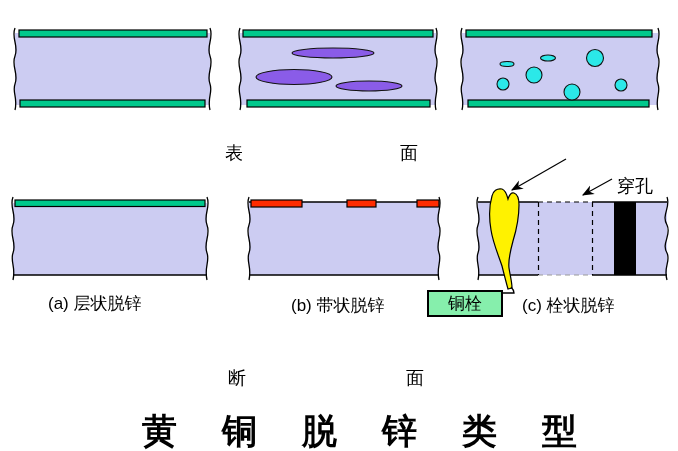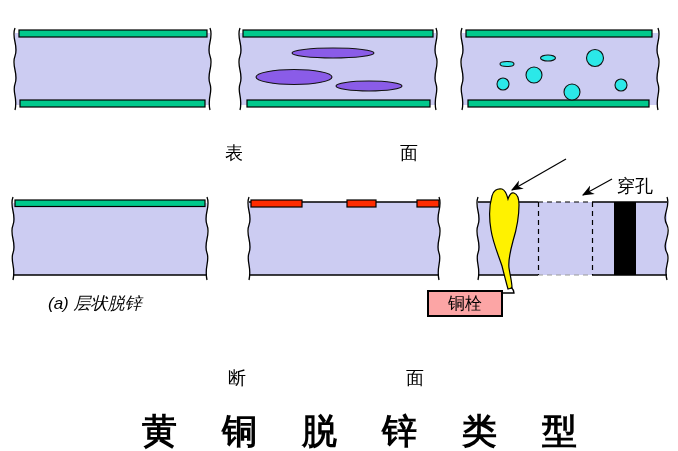--- a/index.html
+++ b/index.html
@@ -3,25 +3,25 @@
 <meta charset="utf-8">
 <style>
   html,body{margin:0;padding:0;background:#ffffff;}
   #stage{
     position:relative;width:678px;height:451px;background:#ffffff;overflow:hidden;
     font-family:"Liberation Sans","DejaVu Sans",sans-serif;color:#000;
   }
   #gfx{position:absolute;left:0;top:0;}
   .txt{position:absolute;white-space:nowrap;color:#000;}
   .rowlab{font-size:18px;}
-  .caption{font-size:17px;font-style:italic;}
+  .caption{font-size:17px;}
   .anno{font-size:18px;}
   .plugbox{
     position:absolute;left:427px;top:290px;width:72px;height:23px;
-    background:#fca5a5;border:2px solid #000;
+    background:#86efac;border:2px solid #000;
     display:flex;align-items:center;justify-content:center;
     font-size:17px;
   }
   .title{
     position:absolute;left:142px;top:408px;
     font-size:35px;font-weight:bold;letter-spacing:45px;
   }
 </style>
 </head>
 <body>
@@ -110,20 +110,22 @@
       <line x1="612" y1="179" x2="583" y2="195" stroke="#000" stroke-width="1.2" marker-end="url(#ah)"></line>
     </g>
   </svg>
 
   <span class="txt rowlab" style="left:225px;top:141px;">表</span>
   <span class="txt rowlab" style="left:400px;top:141px;">面</span>
 
   <span class="txt anno" style="left:617px;top:174px;">穿孔</span>
 
   <span class="txt caption" style="left:48px;top:292px;">(a) 层状脱锌</span>
+  <span class="txt caption" style="left:291px;top:294px;">(b) 带状脱锌</span>
+  <span class="txt caption" style="left:522px;top:294px;">(c) 栓状脱锌</span>
 
   <div class="plugbox">
     <span>铜栓</span>
   </div>
 
   <span class="txt rowlab" style="left:228px;top:366px;">断</span>
   <span class="txt rowlab" style="left:406px;top:366px;">面</span>
 
   <div class="title">黄铜脱锌类型</div>
 </div>

